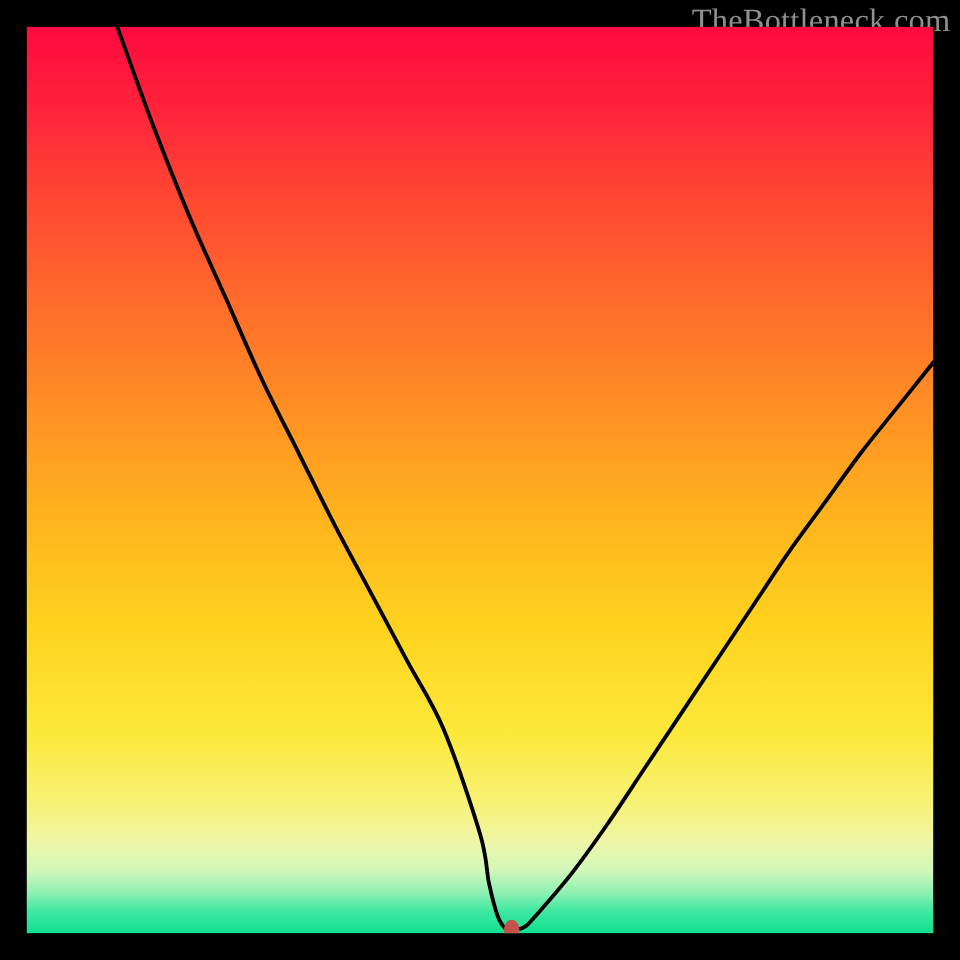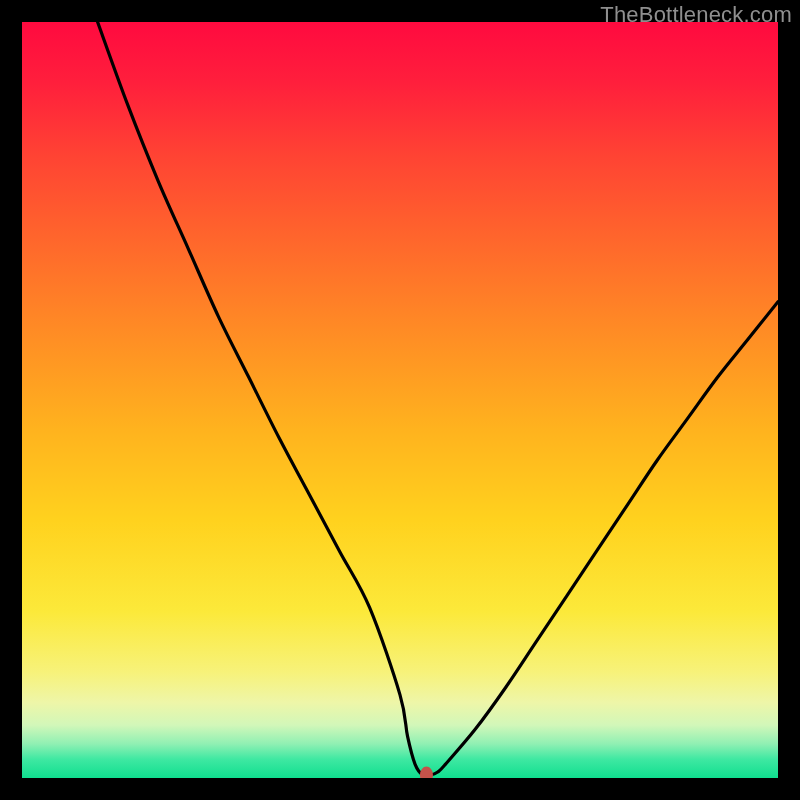--- a/index.html
+++ b/index.html
@@ -23,24 +23,25 @@
     top: 22px;
     width: 756px;
     height: 756px;
     overflow: hidden;
   }
   .watermark {
     position: absolute;
     top: 2px;
     right: 8px;
     color: #8f8f8f;
-    font-size: 22px;
+    font-size: 27px;
     font-weight: 500;
     letter-spacing: 0.2px;
     user-select: none;
+    font-family: Liberation Serif, serif;
   }
   svg { display: block; }
 </style>
 </head>
 <body>
 
 <div class="frame">
 
   <div class="watermark">TheBottleneck.com</div>
 

